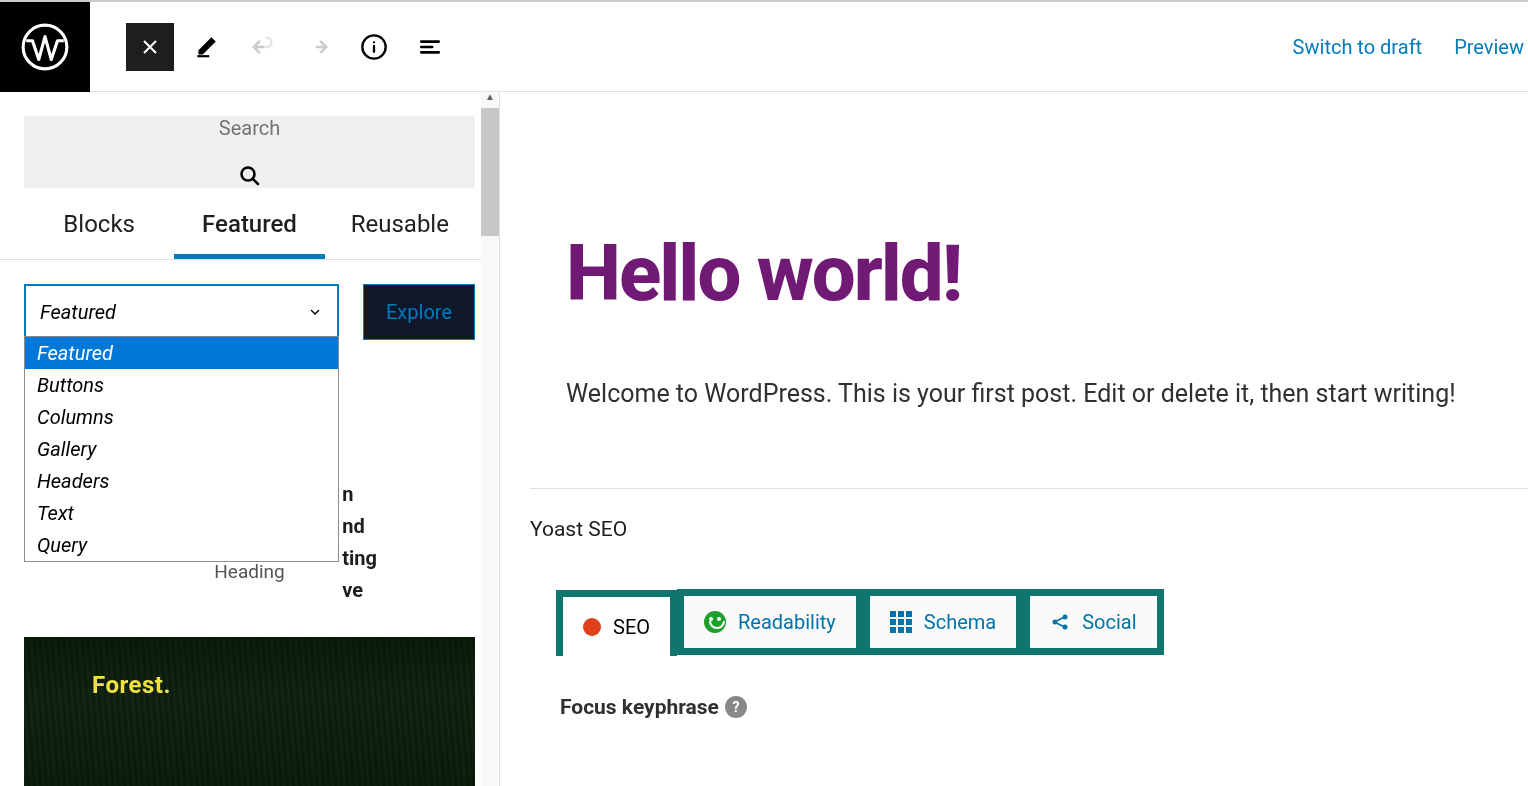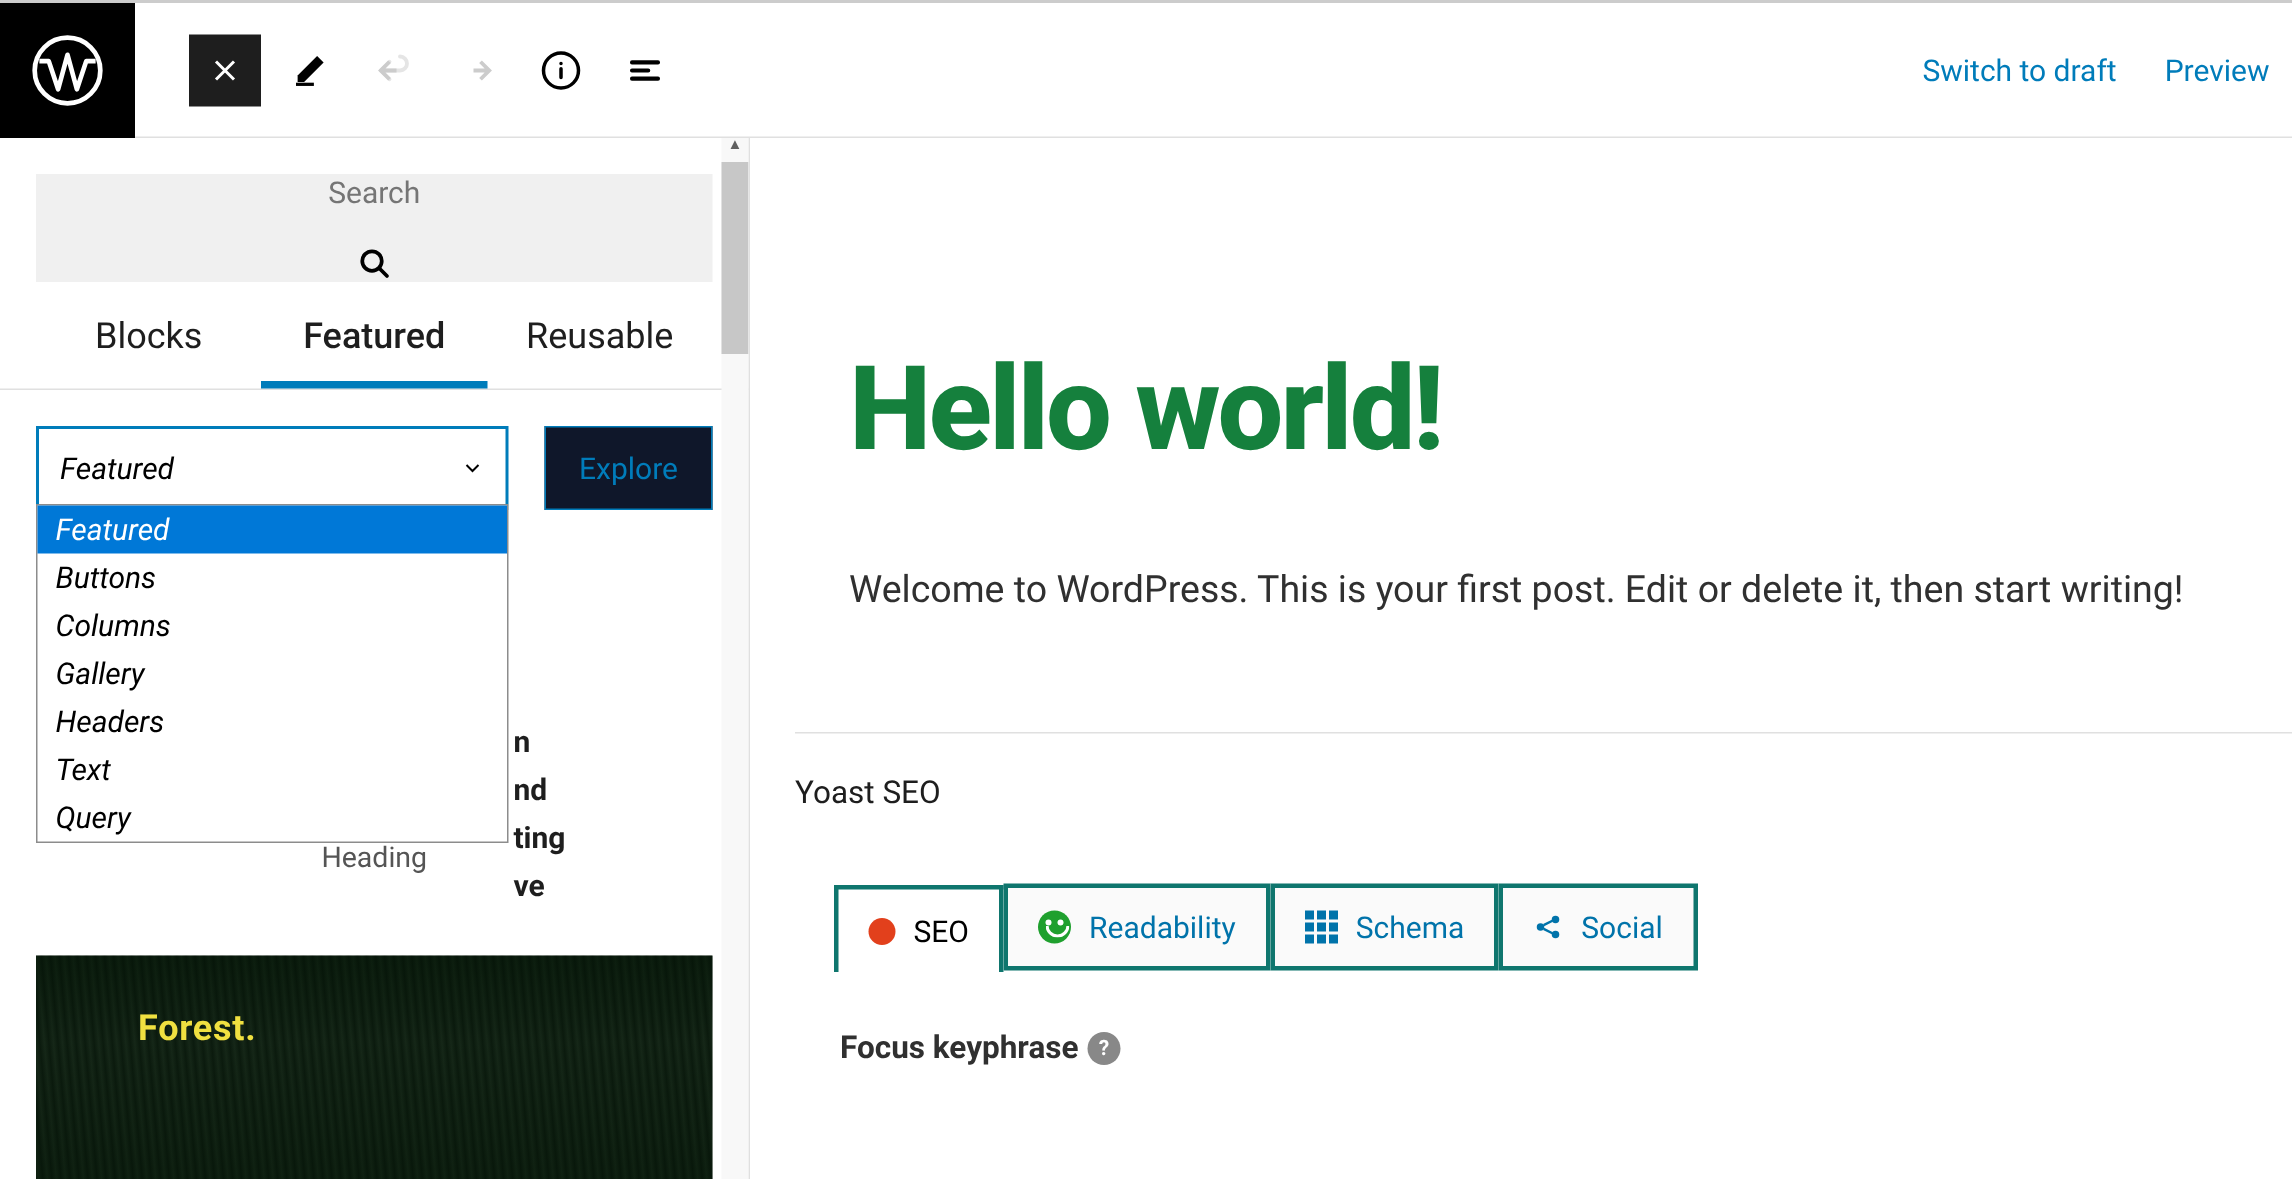--- a/index.html
+++ b/index.html
@@ -9,21 +9,21 @@
     .wp-logo { width: 90px; height: 90px; background: #000; display: flex; align-items: center; justify-content: center; }
     .wp-logo svg { width: 50px; height: 50px; }
     .toolbar-btn { width: 48px; height: 48px; display: flex; align-items: center; justify-content: center; margin-left: 8px; cursor: pointer; }
     .close-btn { margin-left: 36px; background: #1e1e1e; color: white; }
     .close-btn svg { width: 24px; height: 24px; }
     .edit-btn svg { width: 26px; height: 26px; }
     .undo-btn, .redo-btn { color: #ccc; }
     .undo-btn svg, .redo-btn svg { width: 28px; height: 28px; }
     .info-btn svg { width: 28px; height: 28px; }
     .list-btn svg { width: 26px; height: 26px; }
-    .top-right { margin-left: auto; display: flex; gap: 32px; padding-right: 15px; }
+    .top-right { margin-left: auto; display: flex; gap: 32px; padding-right: 4px; }
     .top-link { color: #007cba; font-size: 20px; cursor: pointer; }
     
     .main-area { display: flex; height: calc(100% - 92px); }
     
     .sidebar { width: 500px; border-right: 1px solid #e0e0e0; position: relative; padding: 0 24px; overflow: hidden; }
     .search-box { background: #f0f0f0; margin-top: 24px; height: 72px; display: flex; align-items: center; padding: 0 24px; justify-content: space-between; flex-direction: column; }
     .search-placeholder { color: #757575; font-size: 20px; }
     .tabs { display: flex; margin-top: 22px; }
     .tab { flex: 1; text-align: center; font-size: 24px; padding-bottom: 16px; cursor: pointer; color: #1e1e1e; }
     .tab.active { border-bottom: 5px solid #007cba; font-weight: 500; }
@@ -40,27 +40,27 @@
     .pattern-label { text-align: center; font-size: 19px; color: #555; margin-top: 220px; }
     .pattern-preview { margin-top: 54px; height: 166px; background: linear-gradient(to bottom, #0a1a0c 0%, #1a2a1c 35%, #0d1d0f 100%); position: relative; overflow: hidden; }
     .forest-trees { position: absolute; inset: 0; background: repeating-linear-gradient(85deg, rgba(5,20,8,0.7) 0px, rgba(15,35,18,0.4) 3px, rgba(5,20,8,0.7) 6px); }
     .forest-text { position: absolute; top: 34px; left: 68px; color: #f0e040; font-weight: bold; font-size: 24px; letter-spacing: 0.5px; }
     
     .scrollbar-track { position: absolute; right: 0; top: 0; width: 18px; height: 100%; background: #f8f8f8; }
     .scroll-up-arrow { position: absolute; right: 3px; top: -1px; width: 12px; height: 12px; color: #606060; font-size: 10px; text-align: center; }
     .scrollbar-thumb { position: absolute; right: 0; top: 16px; width: 18px; height: 128px; background: #c7c7c7; }
     
     .content { flex: 1; padding: 0; }
-    .post-title { font-size: 78px; font-weight: 800; color: #15803d; letter-spacing: -2px; margin-top: 136px; margin-left: 66px; }
+    .post-title { font-size: 78px; font-weight: 800; color: #701a75; letter-spacing: -2px; margin-top: 136px; margin-left: 66px; }
     .post-body { font-size: 25px; color: #303030; margin-top: 60px; margin-left: 66px; margin-right: 30px; }
     
     .yoast-section { margin-top: 80px; border-top: 1px solid #e0e0e0; margin-left: 30px; padding-top: 28px; }
     .yoast-title { font-size: 21px; color: #1e1e1e; }
     .yoast-tabs { display: flex; margin-top: 48px; margin-left: 26px; }
-    .yoast-tab { border: 3px solid #0f766e; padding: 14px 20px; display: flex; align-items: center; gap: 12px; font-size: 20px; cursor: pointer; background: #fafafa; }
+    .yoast-tab { border: 7px solid #0f766e; padding: 14px 20px; display: flex; align-items: center; gap: 12px; font-size: 20px; cursor: pointer; background: #fafafa; }
     .yoast-tab.active { background: white; border-bottom: none; position: relative; top: 1px; }
     .yoast-tab-dot { width: 18px; height: 18px; border-radius: 50%; }
     .yoast-tab-link { color: #0073aa; }
     .smiley { width: 22px; height: 22px; border-radius: 50%; background: #1fa02e; position: relative; }
     .smiley::before { content: ""; position: absolute; top: 6px; left: 5px; width: 4px; height: 4px; border-radius: 50%; background: white; box-shadow: 8px 0 0 white; }
     .smiley::after { content: ""; position: absolute; bottom: 4px; left: 5px; width: 12px; height: 6px; border: 2px solid white; border-top: none; border-radius: 0 0 12px 12px; }
     .grid-icon { display: grid; grid-template-columns: repeat(3, 6px); gap: 2px; }
     .grid-icon span { width: 6px; height: 6px; background: #0073aa; }
     .focus-key { margin-left: 30px; margin-top: 40px; font-size: 21px; font-weight: bold; color: #303030; display: flex; align-items: center; gap: 6px; }
     .help-circle { width: 22px; height: 22px; border-radius: 50%; background: #888; color: white; font-size: 14px; display: flex; align-items: center; justify-content: center; font-weight: bold; }

